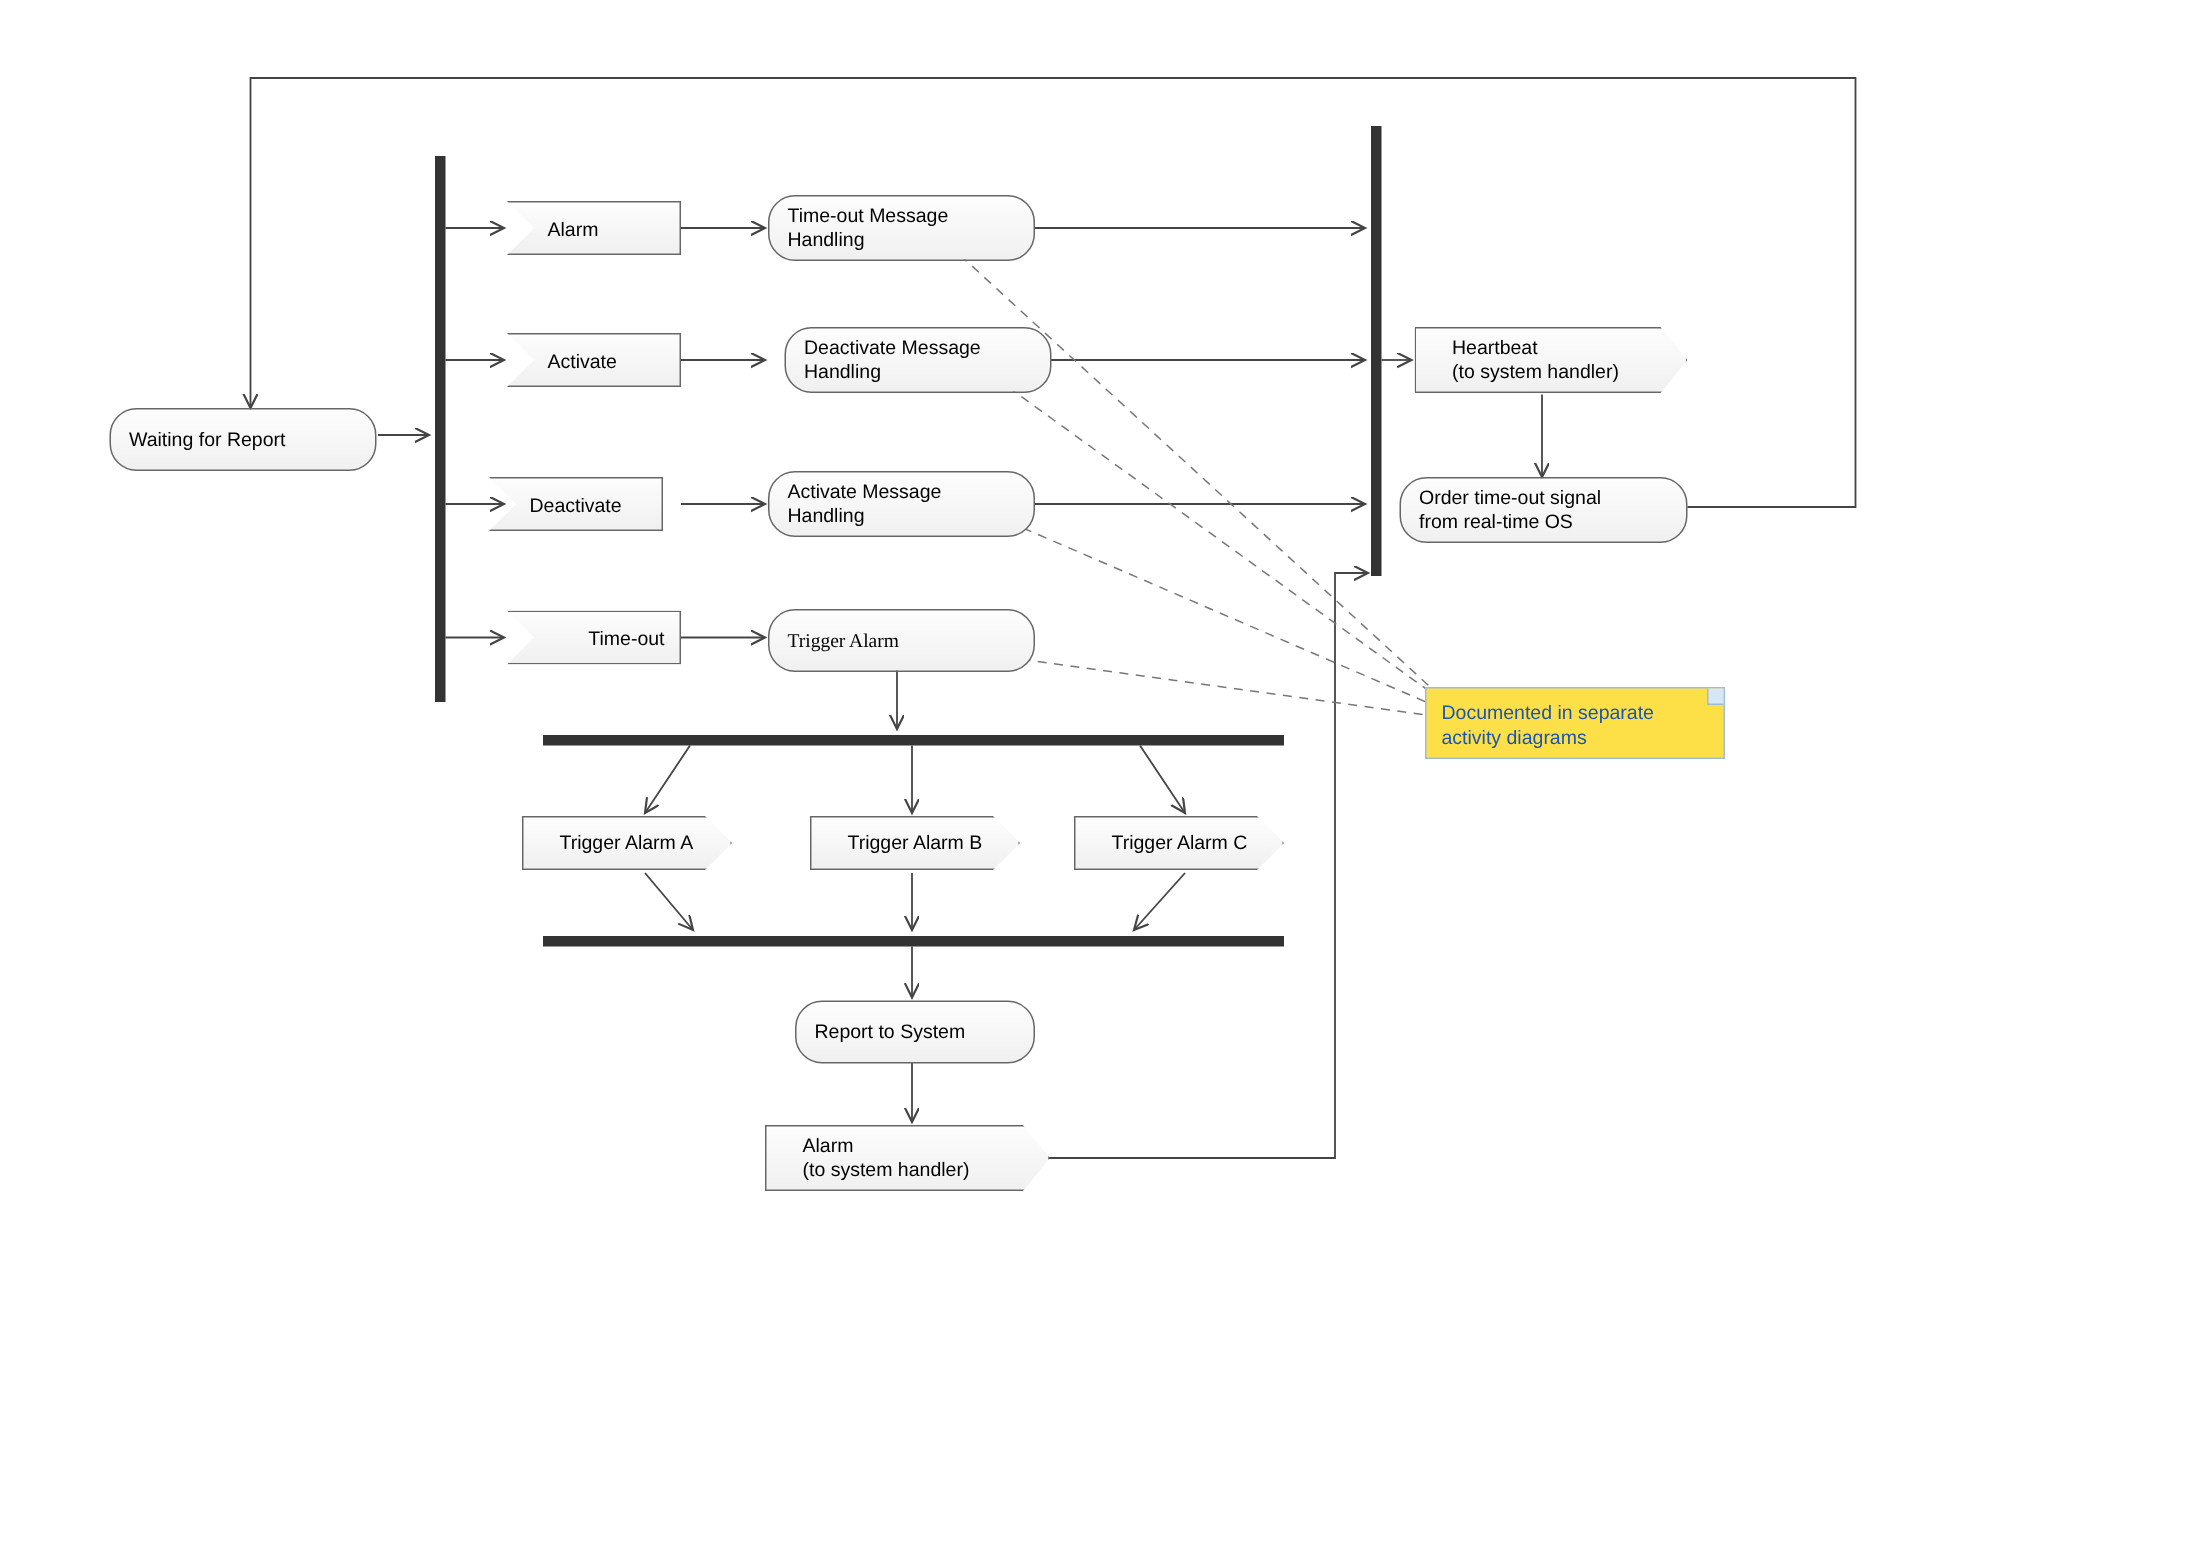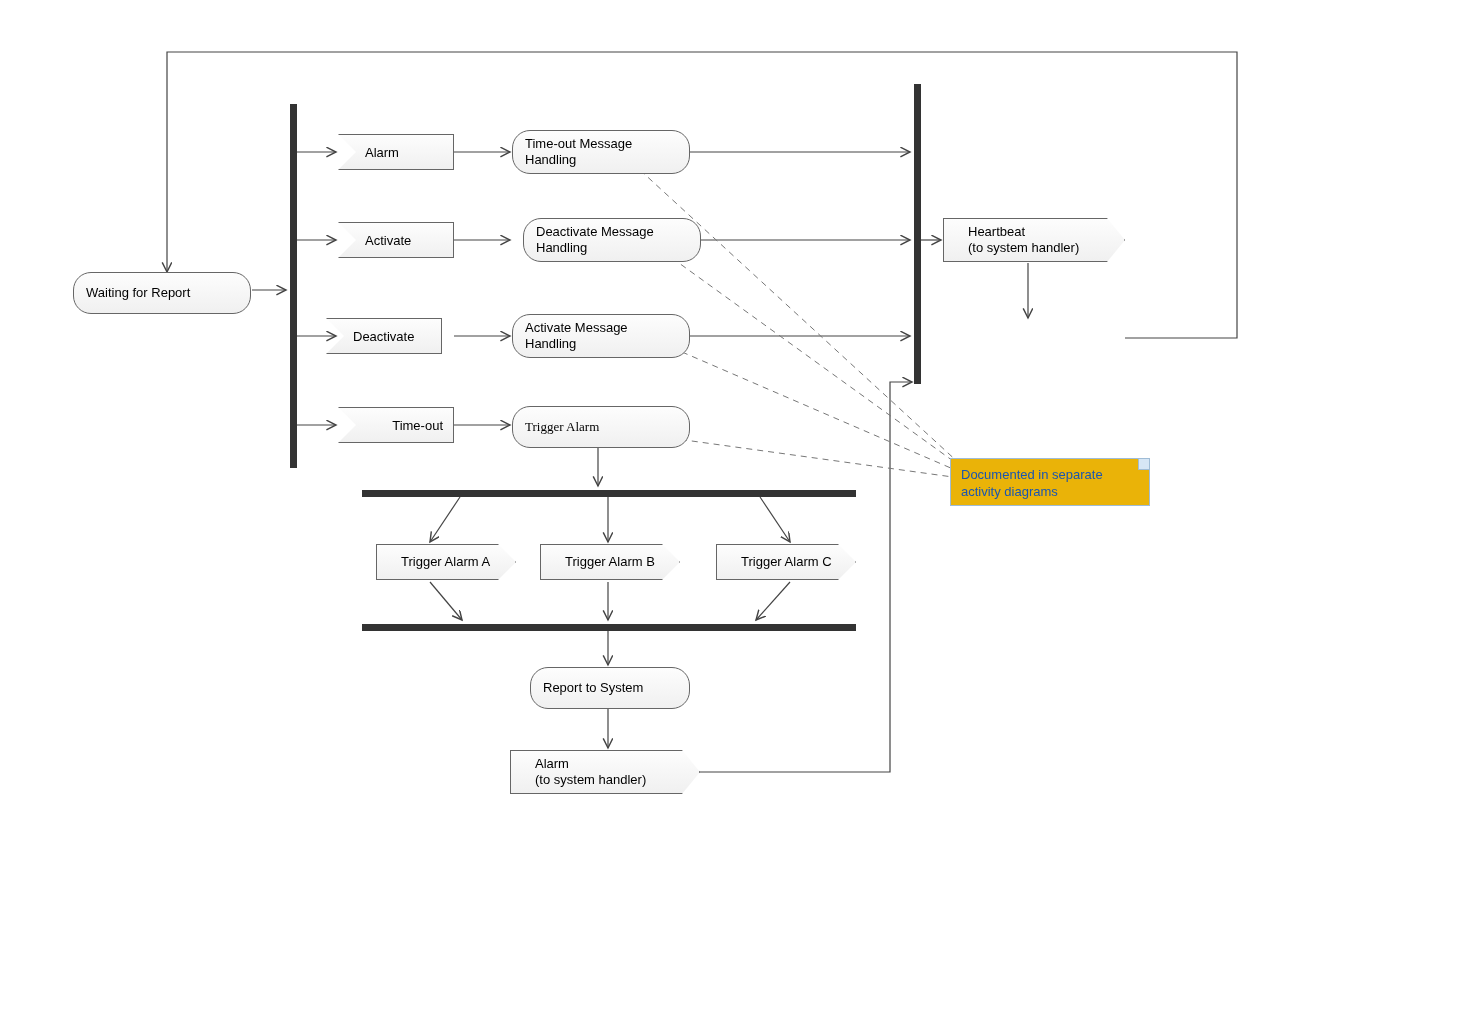--- a/index.html
+++ b/index.html
@@ -42,21 +42,21 @@
     border: 1px solid #666;
     box-sizing: border-box;
     padding: 6px 22px 6px 24px;
     display: flex;
     align-items: center;
     line-height: 1.25;
     clip-path: polygon(0 0, calc(100% - 18px) 0, 100% 50%, calc(100% - 18px) 100%, 0 100%);
   }
   .note {
     position: absolute;
-    background: #eab308;
+    background: #fde047;
     border: 1px solid #9fbcd6;
     padding: 8px 10px;
     box-sizing: border-box;
     color: #1a56b0;
     line-height: 1.3;
   }
   .note::after {
     content: "";
     position: absolute;
     top: 0;
@@ -183,21 +183,21 @@
 Handling</span>
   </div>
   <div class="activity" style="left:512px; top:314px; width:178px; height:44px;">
     <span style="white-space:pre-line;">Activate Message
 Handling</span>
   </div>
   <div class="activity" style="left:512px; top:406px; width:178px; height:40px;font-family:Liberation Serif, serif;">
     <span>Trigger Alarm</span>
   </div>
 
-  <div class="send" style="left:376px; top:544px; width:140px; height:36px;">
+  <div class="send" style="left:348px; top:544px; width:140px; height:36px;">
     <span>Trigger Alarm A</span>
   </div>
   <div class="send" style="left:540px; top:544px; width:140px; height:36px;">
     <span>Trigger Alarm B</span>
   </div>
   <div class="send" style="left:716px; top:544px; width:140px; height:36px;">
     <span>Trigger Alarm C</span>
   </div>
 
   <div class="activity" style="left:530px; top:667px; width:160px; height:36px;">
@@ -207,19 +207,23 @@
   <div class="send" style="left:510px; top:750px; width:190px; height:44px;">
     <span style="white-space:pre-line;">Alarm
 (to system handler)</span>
   </div>
 
   <div class="send" style="left:943px; top:218px; width:182px; height:44px;">
     <span style="white-space:pre-line;">Heartbeat
 (to system handler)</span>
   </div>
 
+  <div class="activity" style="left:933px; top:318px; width:192px; height:44px;">
+    <span style="white-space:pre-line;">Order time-out signal
+from real-time OS</span>
+  </div>
 
   <div class="note" style="left:950px; top:458px; width:200px; height:48px;">
     <span style="white-space:pre-line;">Documented in separate
 activity diagrams</span>
   </div>
 
 </div>
 
 </body></html>

